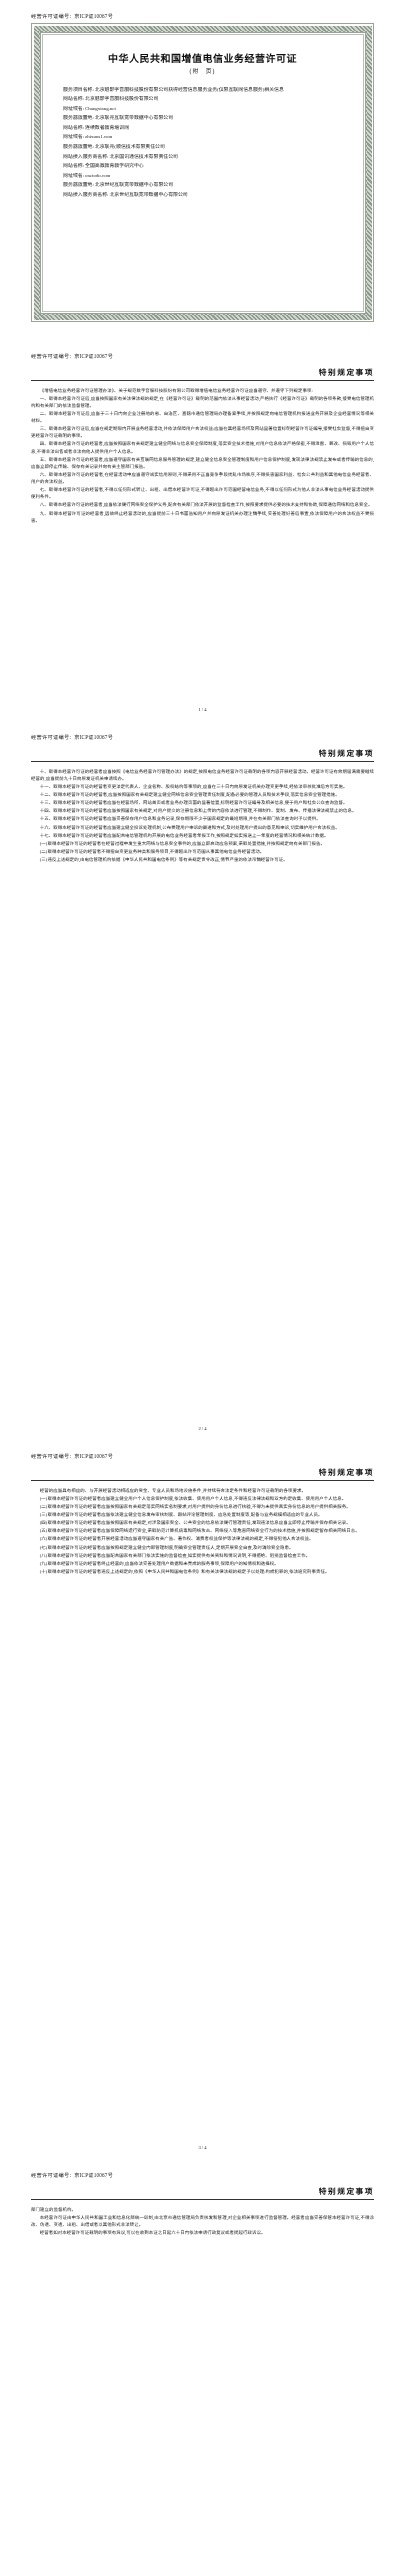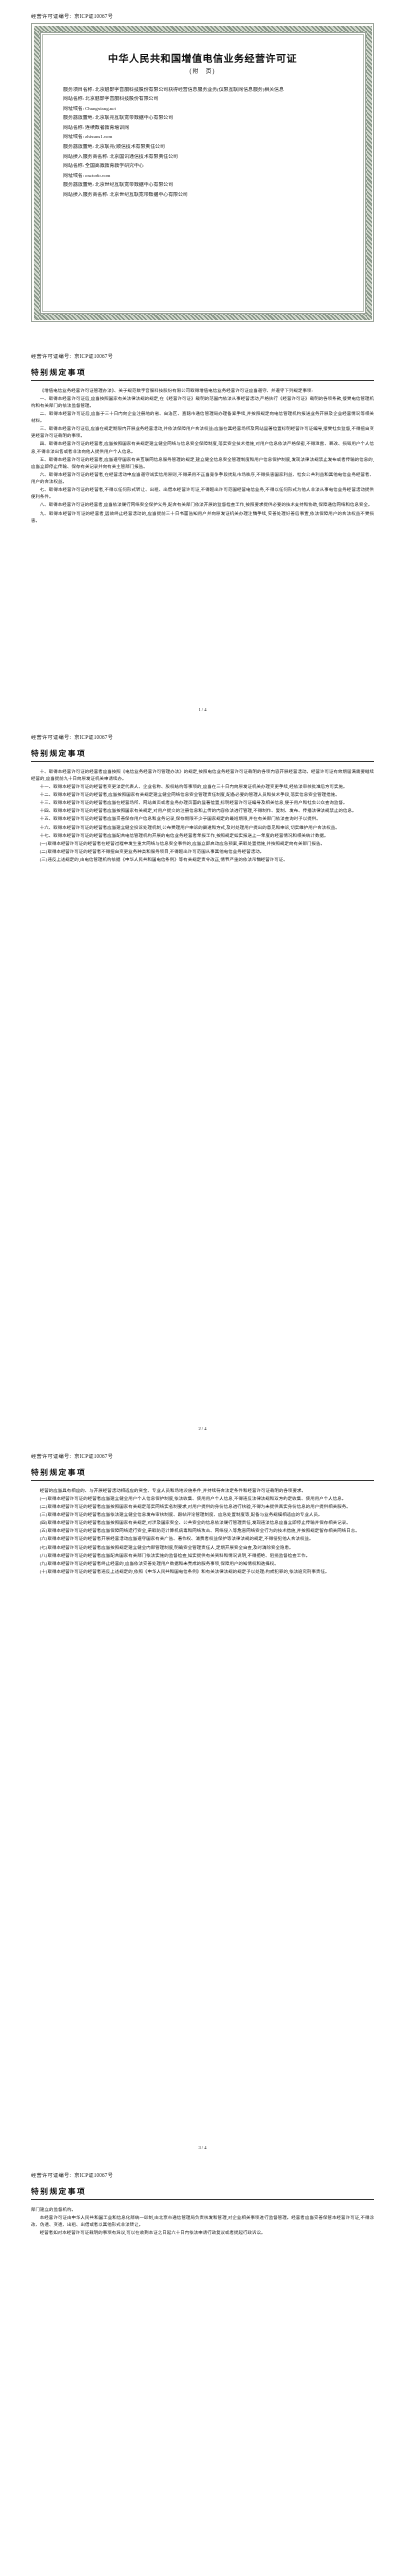--- a/index.html
+++ b/index.html
@@ -82,21 +82,21 @@
     font-size: 4.9px;
     line-height: 1.95;
     color: #1a1a1a;
     display: flex;
   }
   .field-label { white-space: nowrap; }
   .field-value { margin-left: 1px; }
 
   
   .sp-title {
-    text-align: left;
+    text-align: right;
     font-size: 7.7px;
     font-weight: bold;
     letter-spacing: 1.5px;
     color: #111;
     margin: 5.2px 0 3.1px 0;
   }
   .sp-rule {
     border: none;
     border-top: 0.5px solid #333;
     margin: 0 0 5.2px 0;

